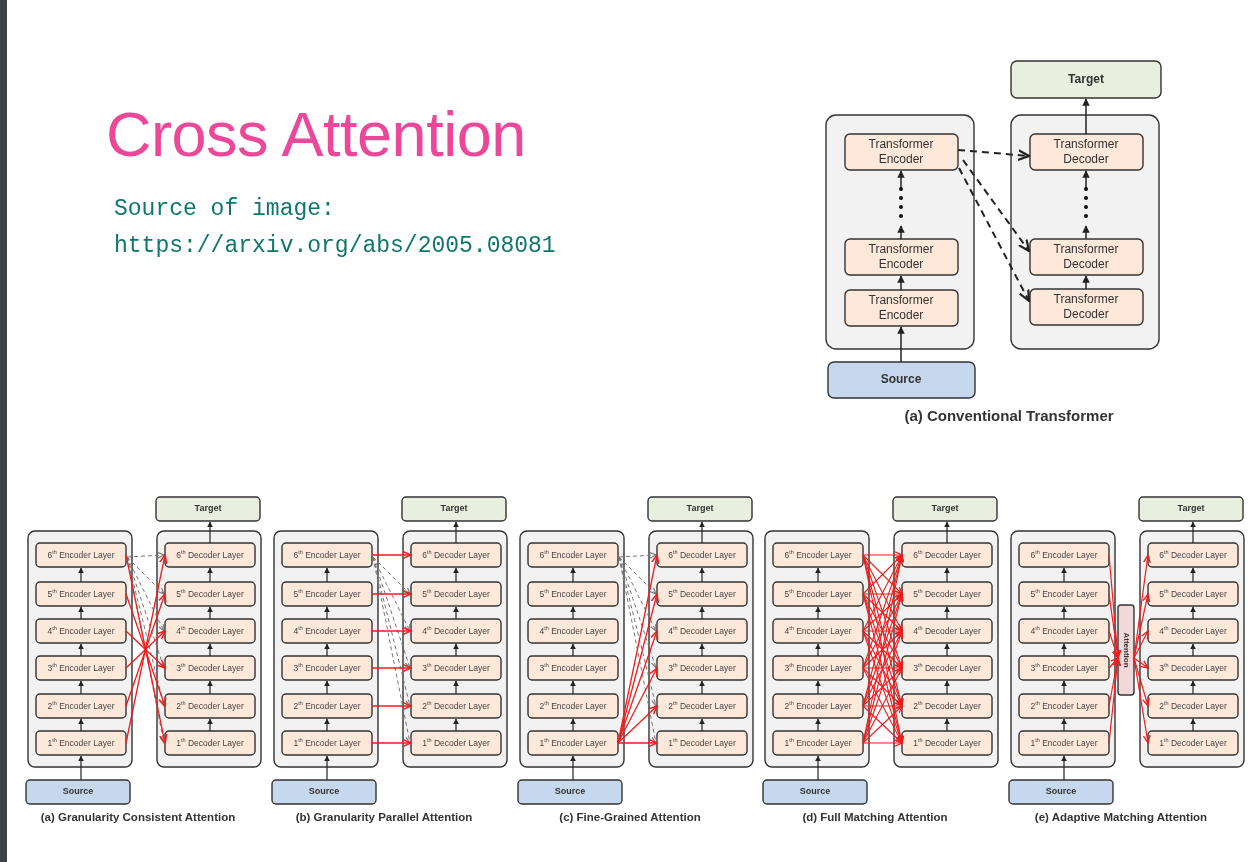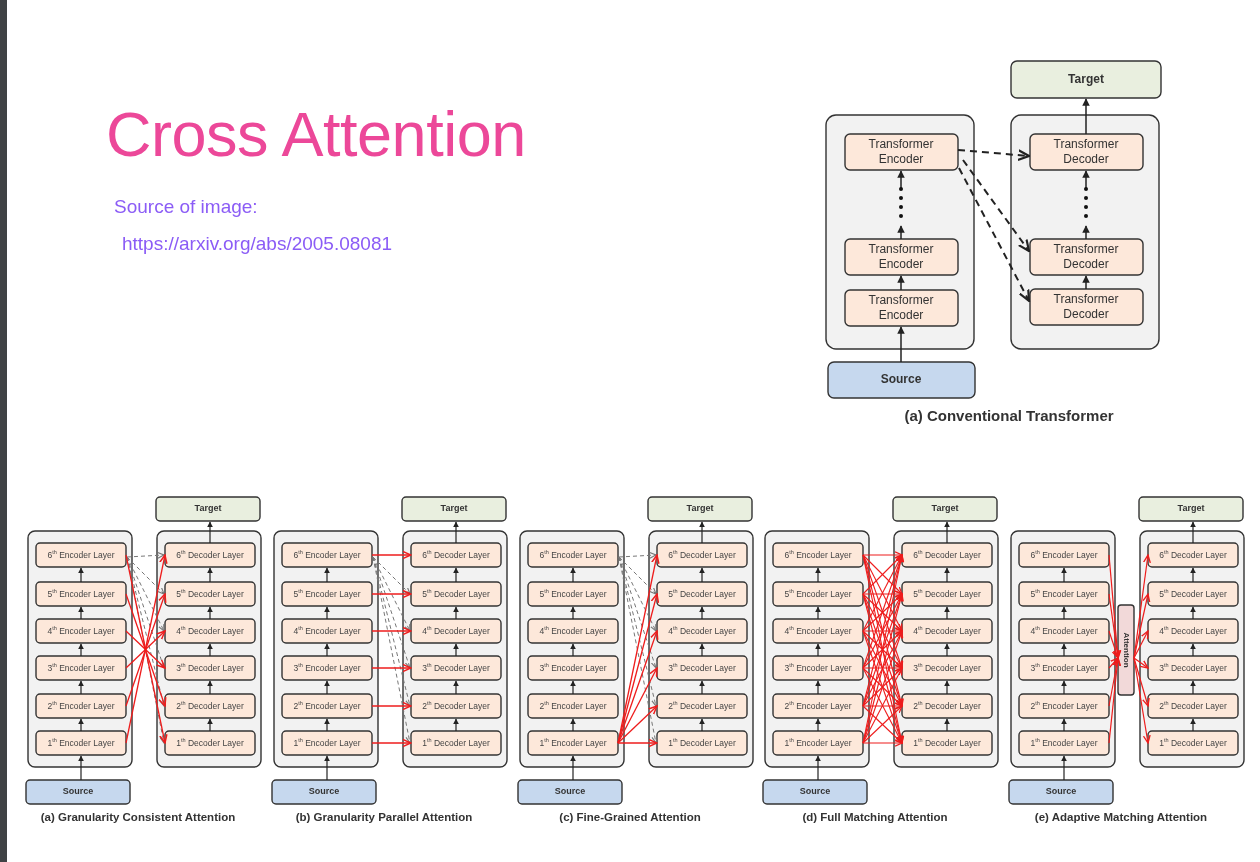--- a/index.html
+++ b/index.html
@@ -6,33 +6,33 @@
   body {
     width: 1260px; height: 862px; position: relative; overflow: hidden;
     background: #ffffff; font-family: "Liberation Sans", sans-serif;
   }
   .left-bar { position: absolute; left: 0; top: 0; width: 7px; height: 862px; background: #3f4245; }
   .slide-title {
     position: absolute; left: 106px; top: 98px; font-size: 63px; color: #ec4899;
     font-family: "Liberation Sans", sans-serif; font-weight: normal; letter-spacing: -0.5px;
   }
   .source-line {
-    position: absolute; left: 114px; font-size: 19px; color: #8b5cf6;
-    font-family: Liberation Sans, sans-serif;
+    position: absolute; left: 114px; font-size: 23px; color: #0f766e;
+    font-family: Liberation Mono, monospace;
   }
   svg text { font-family: "Liberation Sans", sans-serif; }
   #main-svg { position: absolute; left: 0; top: 0; }
 </style>
 </head>
 <body>
 
 <div class="left-bar"></div>
 <div class="slide-title">Cross Attention</div>
 <div class="source-line" style="top:196px;">Source of image:</div>
-<div class="source-line" style="top:233px;margin-left:8px;">https://arxiv.org/abs/2005.08081</div>
+<div class="source-line" style="top:233px;">https://arxiv.org/abs/2005.08081</div>
 
 <svg id="main-svg" width="1260" height="862">
   <defs>
     <marker id="arrBlack" viewBox="0 0 10 10" refX="9" refY="5" markerWidth="5" markerHeight="5" orient="auto">
       <path d="M0,0 L10,5 L0,10 z" fill="#222"></path>
     </marker>
     <marker id="arrRed" viewBox="0 0 10 10" refX="9" refY="5" markerWidth="7" markerHeight="7" orient="auto">
       <path d="M0,1 L9,5 L0,9" fill="none" stroke="#ee1c1c" stroke-width="1.6"></path>
     </marker>
     <marker id="arrGrey" viewBox="0 0 10 10" refX="9" refY="5" markerWidth="7" markerHeight="7" orient="auto">

